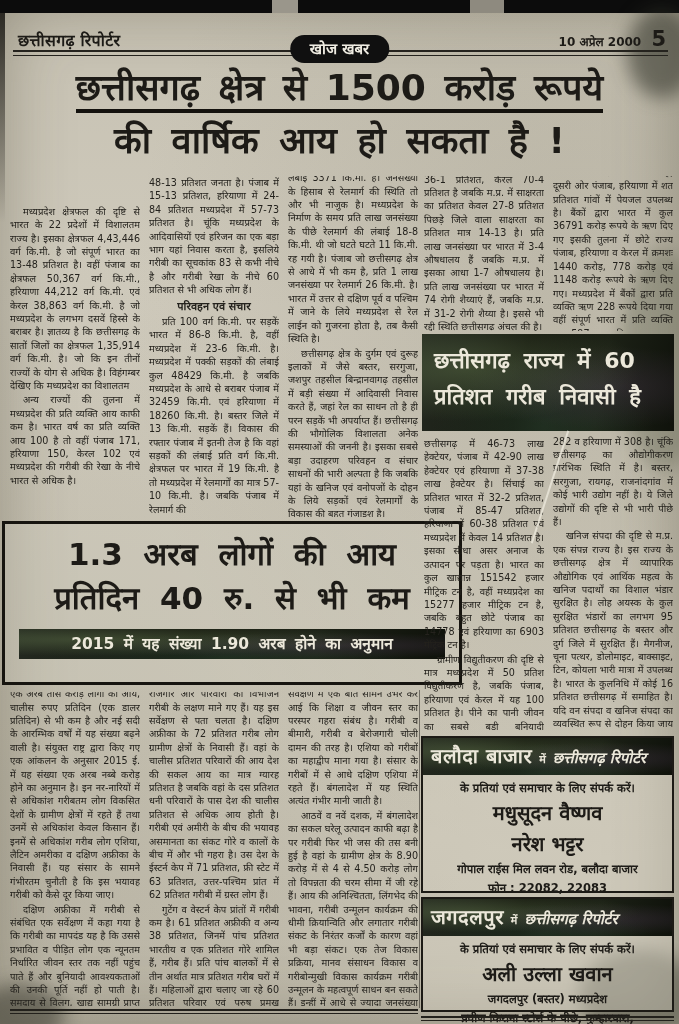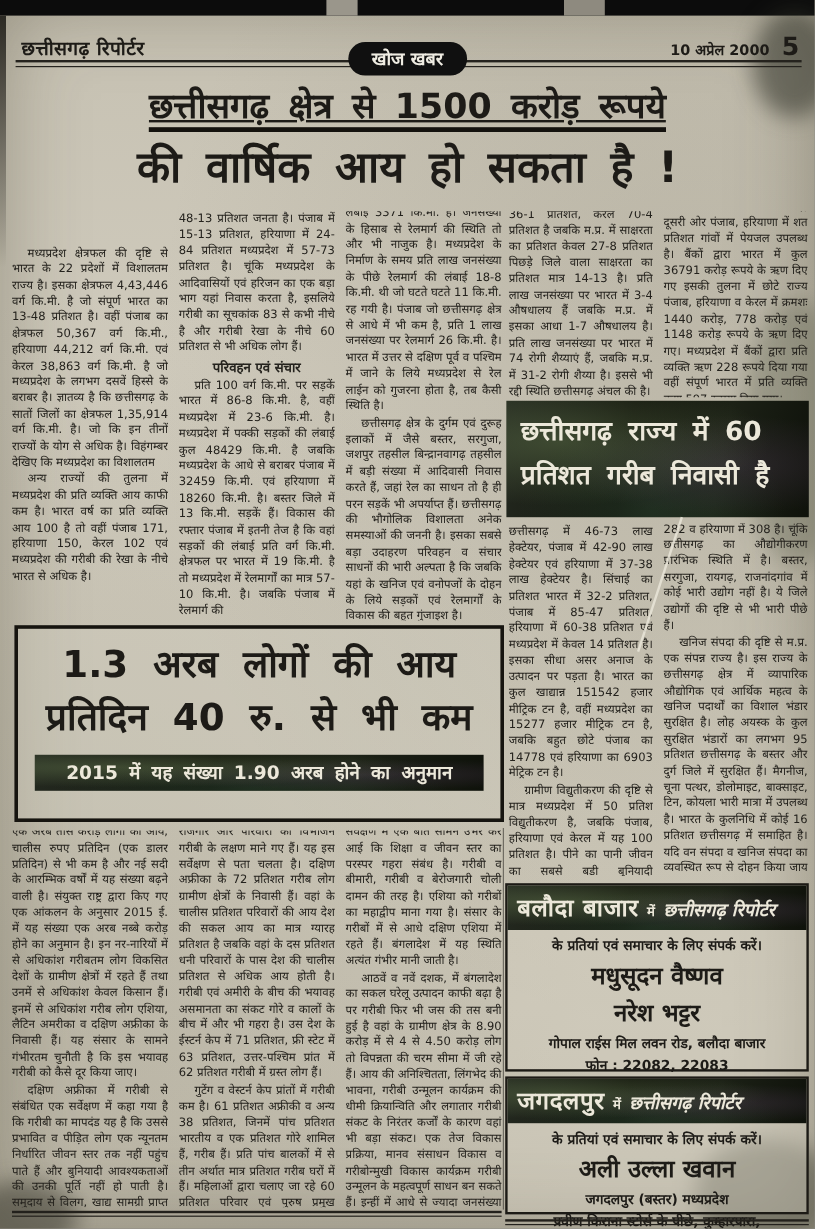--- a/index.html
+++ b/index.html
@@ -33,39 +33,39 @@
   .masthead { font-size:16px; font-weight:bold; letter-spacing:.3px; }
   .date-block { font-size:12px; font-weight:bold; white-space:nowrap; }
   .pageno { font-size:21px; font-weight:bold; margin-left:6px; }
   .rule-double { position:absolute; top:50px; left:13px; right:11px; height:6px; border-top:2px solid #25231e; border-bottom:1.5px solid #25231e; }
   .badge { position:absolute; top:35px; left:50%; transform:translateX(-50%);
     background:#101010; color:#efece2; font-size:15px; font-weight:bold;
     padding:3px 20px 5px; border-radius:14px; white-space:nowrap; }
 
   
   .headline { position:absolute; top:64px; left:24px; right:24px; text-align:center; font-weight:bold; }
-  .hl1 { font-size:29px; line-height:48px;text-decoration:underline; }
+  .hl1 { font-size:36px; line-height:48px; }
   .hl1 span { border-bottom:4px solid #14120e; padding-bottom:1px; word-spacing:6px; }
   .hl2 { font-size:36px; line-height:50px; margin-top:4px; word-spacing:8px; }
 
   
   .btxt { font-size:9.6px; line-height:13.4px; text-align:justify; color:#24221d;align-items:center; }
   .btxt p { text-indent:0; margin-bottom:1px; }
   .btxt p.ind { text-indent:13px; }
   .colset { position:absolute; display:flex; gap:9px; overflow:hidden; }
   .colset .col { flex:1; overflow:hidden; }
   .subhead-sm { font-size:11px; font-weight:bold; text-align:center; margin:3px 0 2px; }
 
   .cols-top { top:176px; left:10px; width:408px; height:341px; }
   .cols-bottom { top:692px; left:10px; width:408px; height:314px; }
   .rule-bl { position:absolute; top:1009px; left:10px; width:408px; height:5px; border-top:2.5px solid #23211c; border-bottom:1px solid #23211c; }
   .vrule { position:absolute; top:690px; left:419px; width:1px; height:318px; background:rgba(40,38,32,.55); }
 
   
-  .box1 { position:absolute; top:521px; left:12px; width:408px; height:164px; border:3px solid #16140f; padding:8px 10px 8px; background:rgba(210,205,192,.35); text-align:center; }
+  .box1 { position:absolute; top:521px; left:2px; width:460px; height:164px; border:3px solid #16140f; padding:8px 10px 8px; background:rgba(210,205,192,.35); text-align:center; }
   .box1 .l1, .box1 .l2 { font-size:31px; font-weight:bold; line-height:44px; word-spacing:10px; white-space:nowrap; }
   .dark-tex { color:#ece8da;
     background:
       radial-gradient(ellipse at 18% 35%, rgba(96,115,75,.5), transparent 60%),
       radial-gradient(ellipse at 72% 55%, rgba(88,64,96,.32), transparent 55%),
       radial-gradient(ellipse at 48% 95%, rgba(46,76,56,.4), transparent 60%),
       linear-gradient(100deg, #23281f, #14170e 40%, #1c2116 70%, #0f120b); }
   .box1 .band { margin:9px 4px 0; padding:3px 0 5px; font-size:15.5px; font-weight:bold; word-spacing:4px; }
 
   

